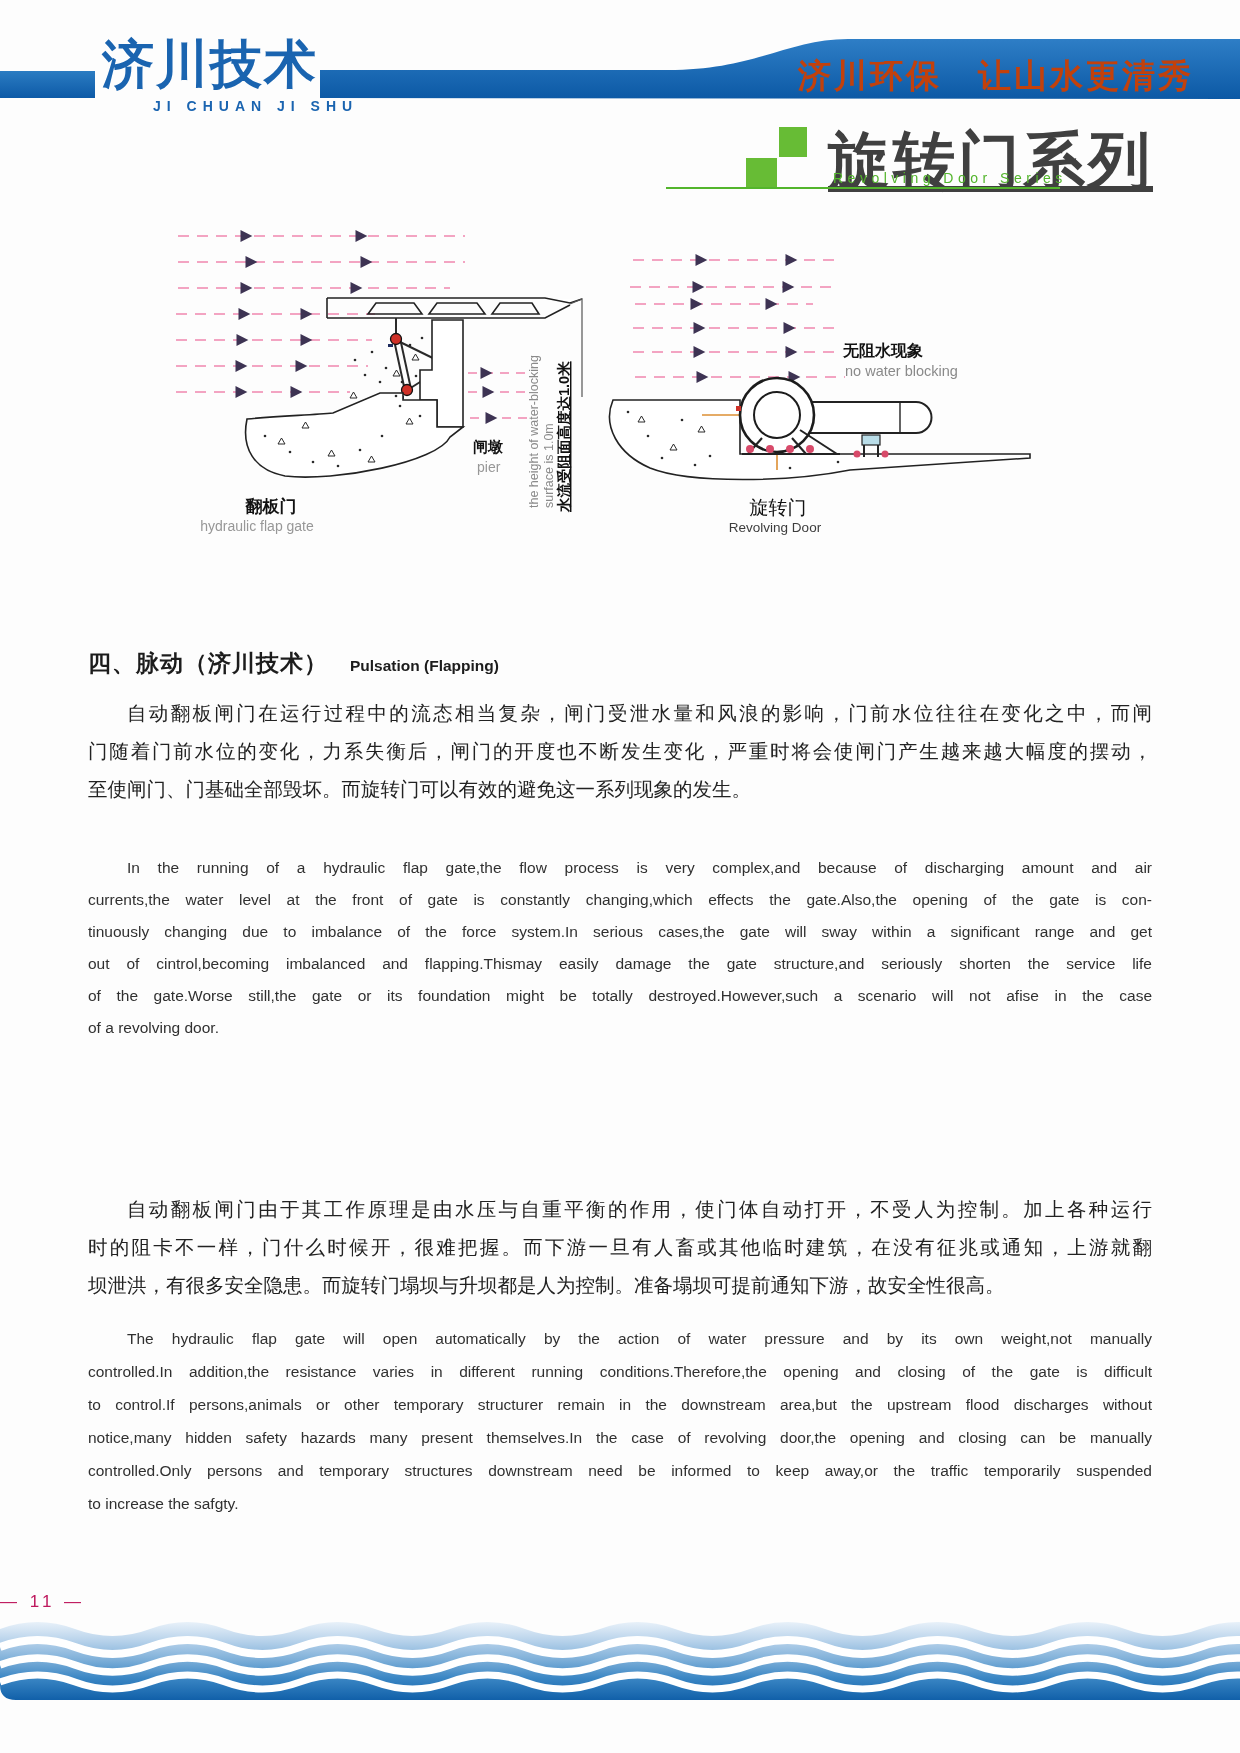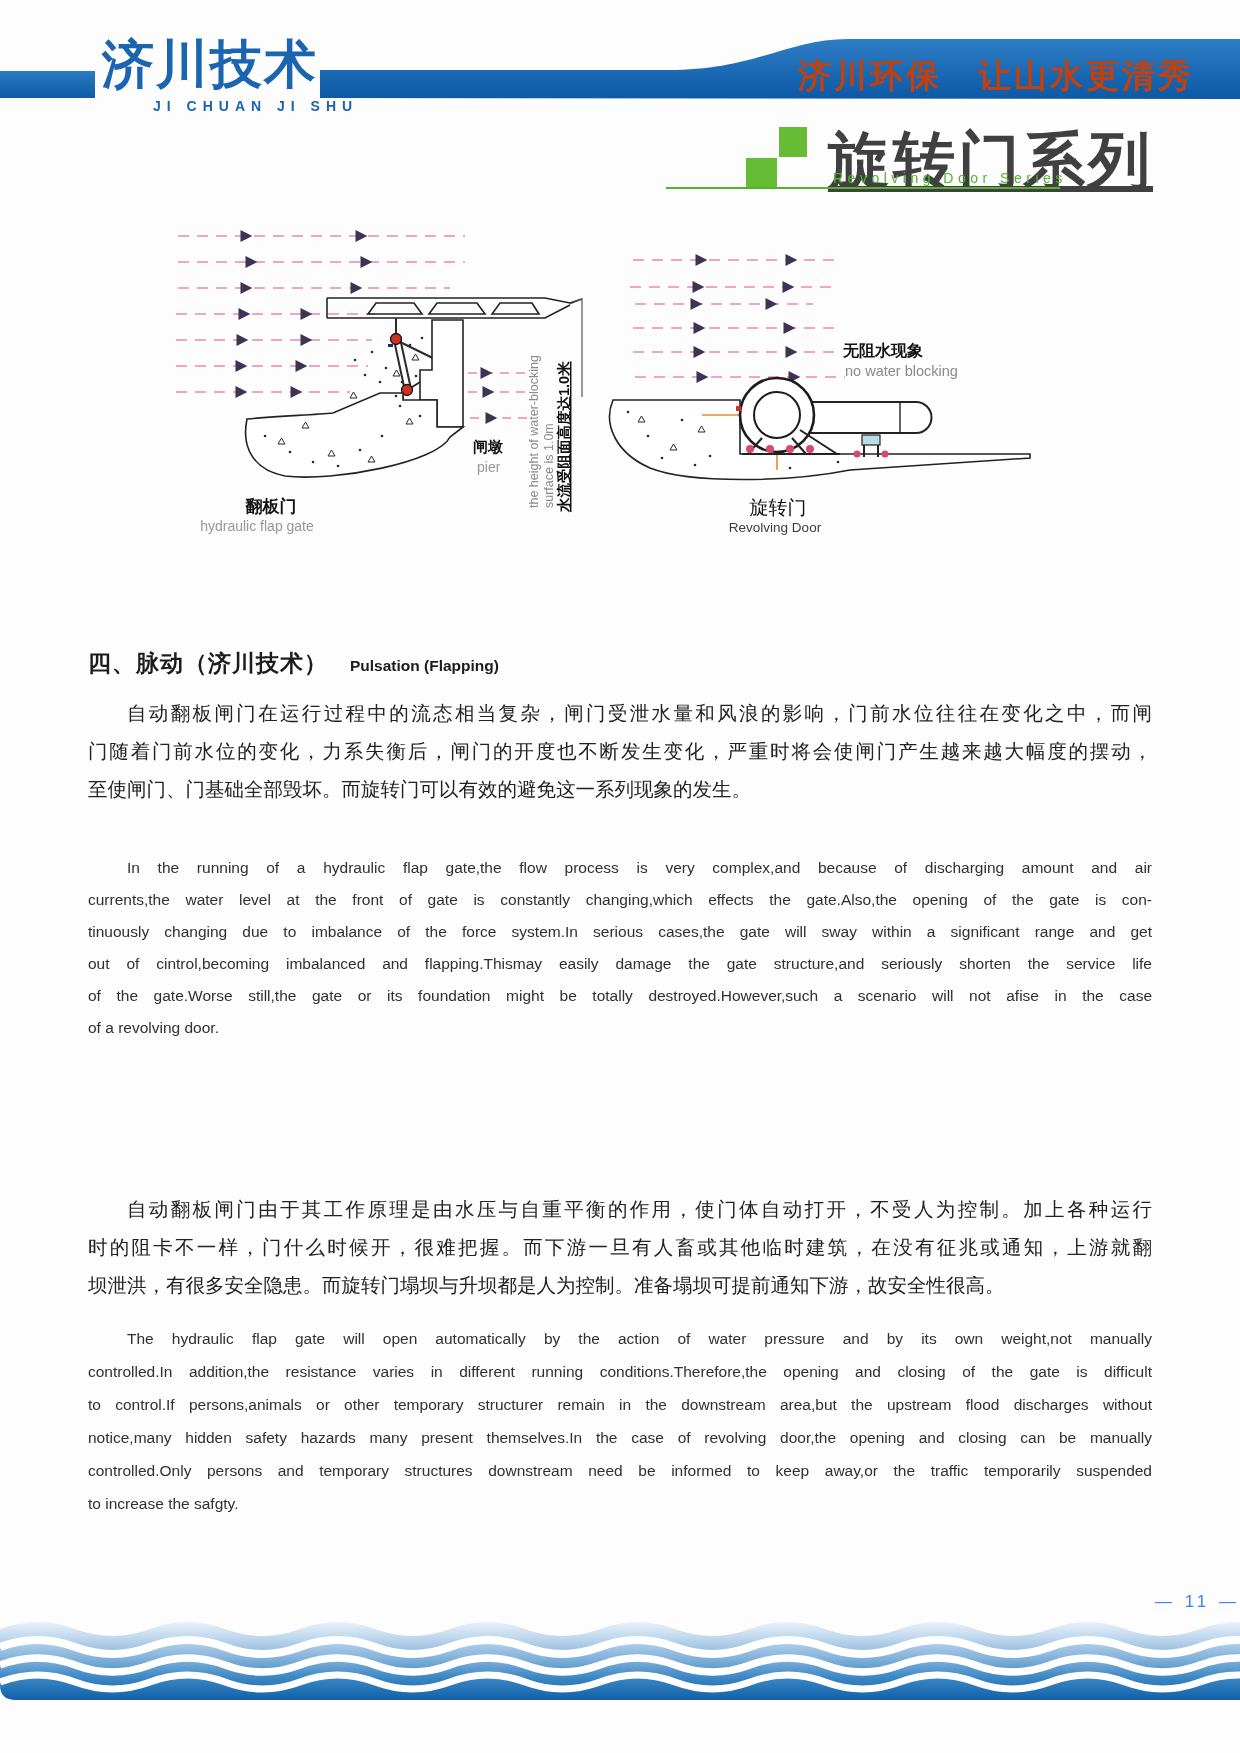--- a/index.html
+++ b/index.html
@@ -26,21 +26,21 @@
   .sec-title{left:88px;width:1064px;color:#1c1c1c;}
   .sec-title .zh{font-size:23px;font-weight:bold;letter-spacing:1px;}
   .sec-title .en{font-size:15.5px;font-weight:bold;margin-left:22px;}
   .para{left:88px;width:1064px;}
   .pline{font-size:19.5px;line-height:38px;color:#222;text-align:justify;white-space:normal;}
   .para.en .pline{font-size:15.5px;line-height:32px;color:#303030;}
   .para.en.lh33 .pline{line-height:33px;}
   .pline.fill{text-align-last:justify;}
   .pline.ind{padding-left:39px;}
 
-  .pagenum{left:0;top:1592px;width:1240px;text-align:right;font-size:17px;color:#3b82f6;letter-spacing:4px;}
+  .pagenum{left:0;top:1592px;width:1240px;text-align:left;font-size:17px;color:#be185d;letter-spacing:4px;}
 
   svg text{font-family:"Liberation Sans","DejaVu Sans",sans-serif;}
 </style>
 </head>
 <body>
 
 <div class="page">
 
   <div class="abs leftbar"></div>
 

